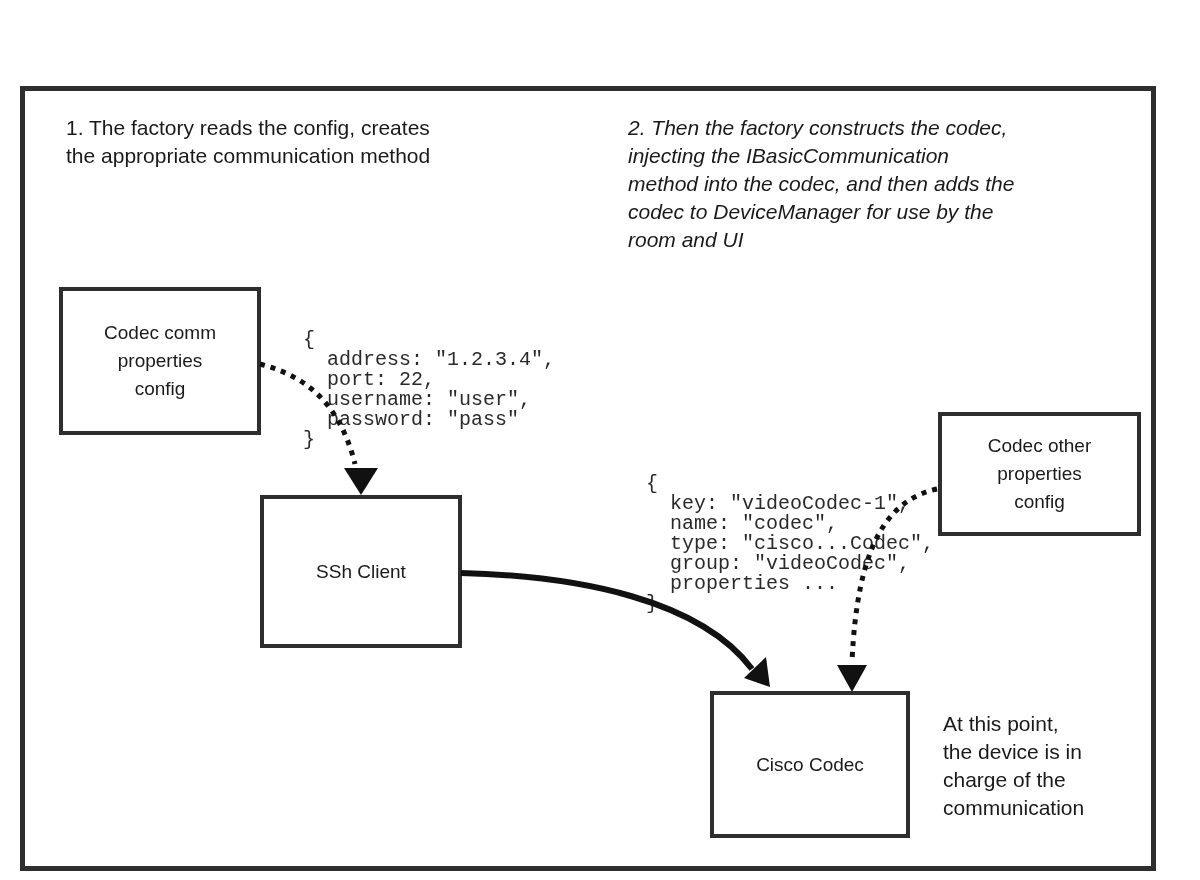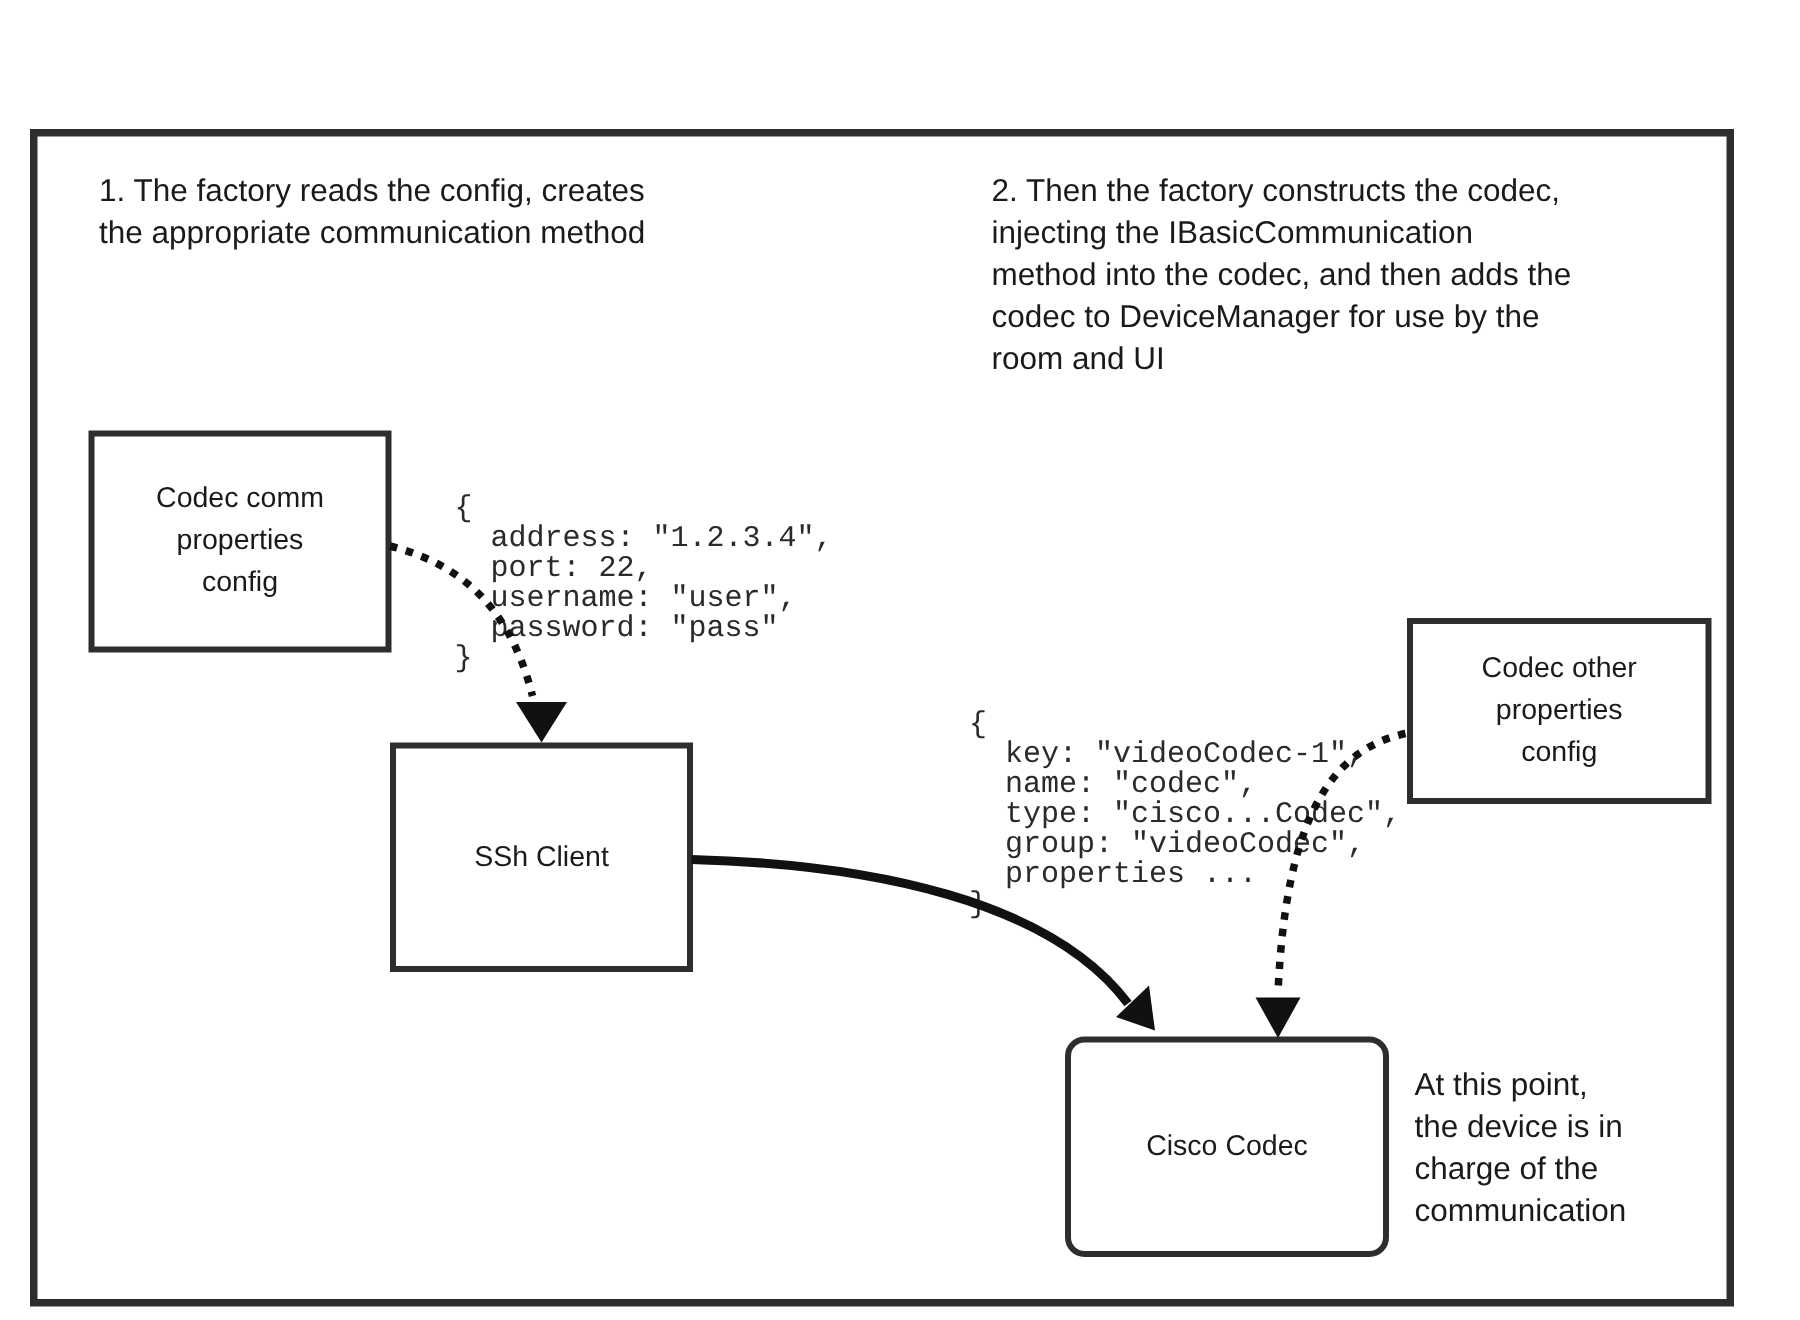--- a/index.html
+++ b/index.html
@@ -58,24 +58,24 @@
     position: absolute;
     left: 0; top: 0;
     width: 1200px; height: 880px;
     pointer-events: none;
     z-index: 5;
   }
 
   #node-codec-comm-config { left: 59px;  top: 259px; width: 202px; height: 148px; }
   #node-ssh-client        { left: 260px; top: 467px; width: 202px; height: 153px; }
   #node-codec-other-config{ left: 938px; top: 384px; width: 203px; height: 124px; }
-  #node-cisco-codec       { left: 710px; top: 663px; width: 216px; height: 147px; border-radius: 13px; }
+  #node-cisco-codec       { left: 710px; top: 663px; width: 200px; height: 147px; }
 
   #annotation-step1 { left: 66px;  top: 86px; }
-  #annotation-step2 { left: 661px; top: 86px; }
+  #annotation-step2 { left: 628px; top: 86px; font-style: italic; }
   #annotation-note  { left: 943px; top: 682px; }
 
   #code-comm-properties  { left: 303px; top: 302px; }
   #code-codec-properties { left: 646px; top: 446px; }
 </style>
 </head>
 <body>
 
 <div class="canvas">
 

